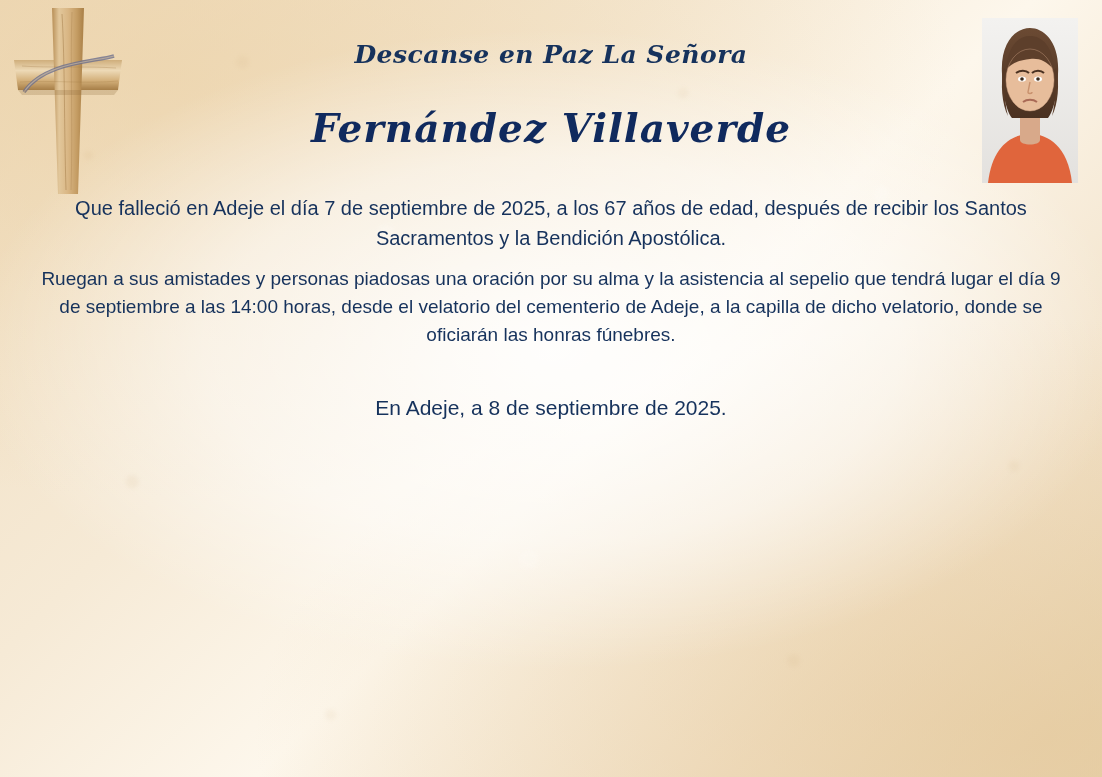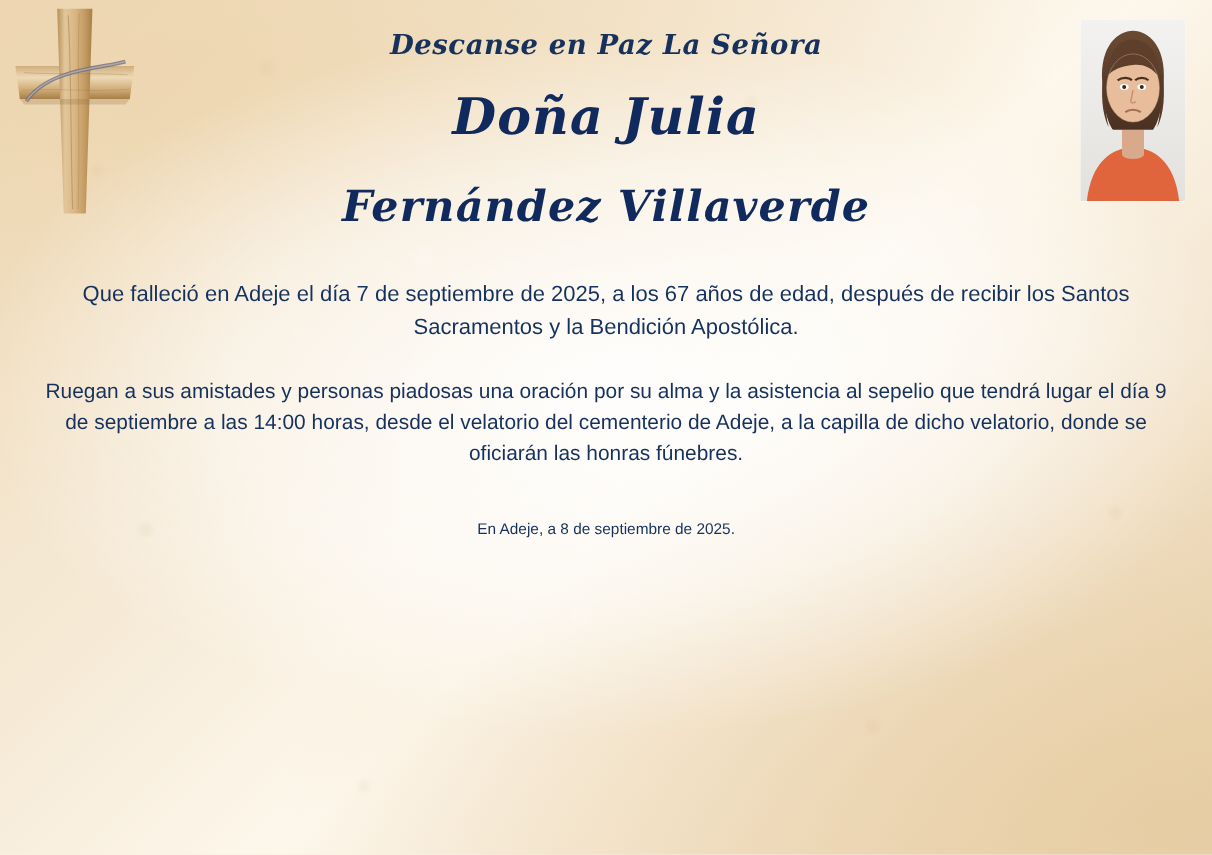--- a/index.html
+++ b/index.html
@@ -46,21 +46,21 @@
       radial-gradient(circle at 30% 92%, rgba(205,172,125,0.25) 0 5px, rgba(0,0,0,0) 6px);
     filter: blur(2px);
   }
 
   #content {
     position: relative;
     z-index: 3;
     width: 100%;
     height: 100%;
     box-sizing: border-box;
-    padding: 14px 34px 0 34px;
+    padding: 28px 34px 0 34px;
     text-align: center;
     color: #18356e;
   }
 
   .rip {
     font-family: "DejaVu Serif", serif;
     font-style: italic;
     font-weight: bold;
     font-size: 25px;
     color: #16325c;
@@ -99,26 +99,26 @@
   .family {
     font-size: 23px;
     font-weight: bold;
     margin: 34px auto 0 auto;
     max-width: 1010px;
     line-height: 1.5;
   }
 
   .plea {
     font-size: 19px;
-    margin: 30px auto 0 auto;
+    margin: 12px auto 0 auto;
     max-width: 1040px;
   }
 
   .closing {
-    font-size: 14px;
+    font-size: 21px;
     margin: 42px auto 0 auto;
   }
 
   
   #cross {
     position: absolute;
     left: 8px;
     top: 4px;
     width: 120px;
     height: 198px;
@@ -223,21 +223,20 @@
 
       <path d="M41,84 C45,81 51,81 55,84" stroke="#a96a56" stroke-width="2" fill="none"></path>
 
       <ellipse cx="48" cy="62" rx="24" ry="31" fill="none" stroke="#cfa384" stroke-width="0.8" opacity="0.5"></ellipse>
     </svg>
   </div>
 
   <div id="content">
     <div class="rip">Descanse en Paz La Señora</div>
 
-    <div class="name-line name-1">Doña Julia</div>
     <div class="name-line name-2">Fernández Villaverde</div>
 
     <div class="para intro">Que falleció en Adeje el día 7 de septiembre de 2025, a los 67 años de edad, después de recibir los Santos Sacramentos y la Bendición Apostólica.</div>
 
 
     <div class="para plea">Ruegan a sus amistades y personas piadosas una oración por su alma y la asistencia al sepelio que tendrá lugar el día 9 de septiembre a las 14:00 horas, desde el velatorio del cementerio de Adeje, a la capilla de dicho velatorio, donde se oficiarán las honras fúnebres.</div>
 
     <div class="para closing">En Adeje, a 8 de septiembre de 2025.</div>
   </div>
 </div>

